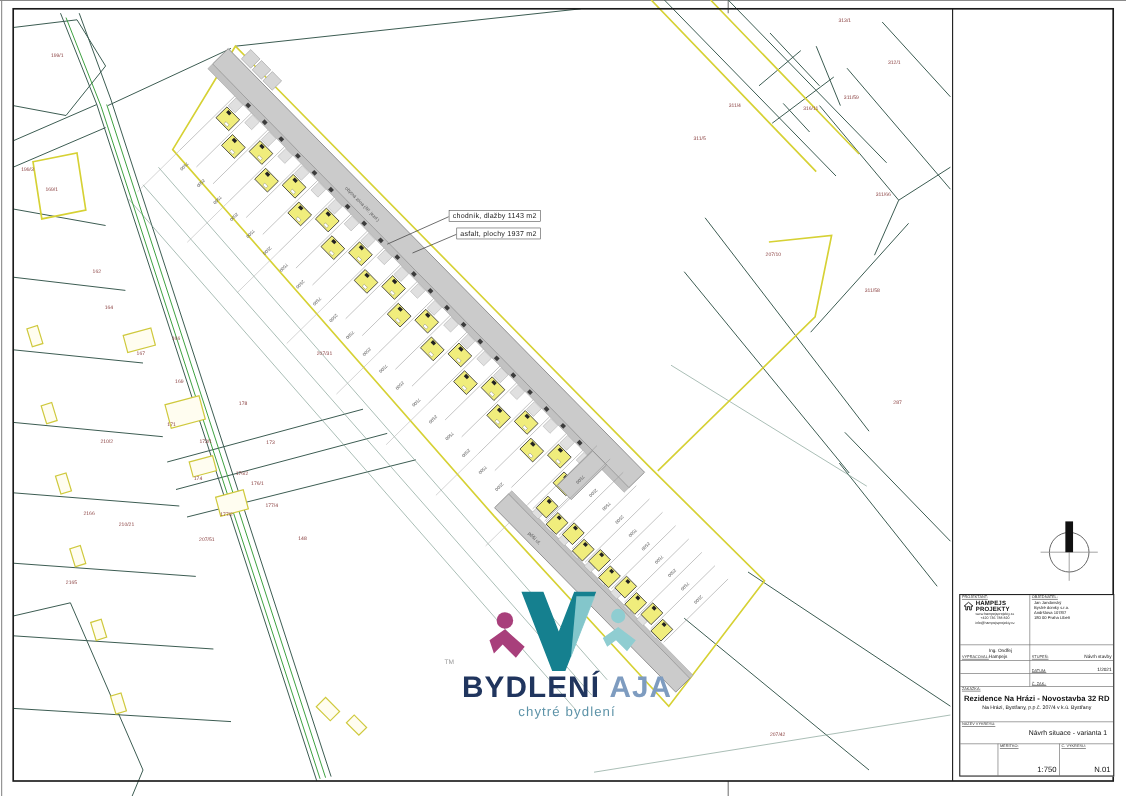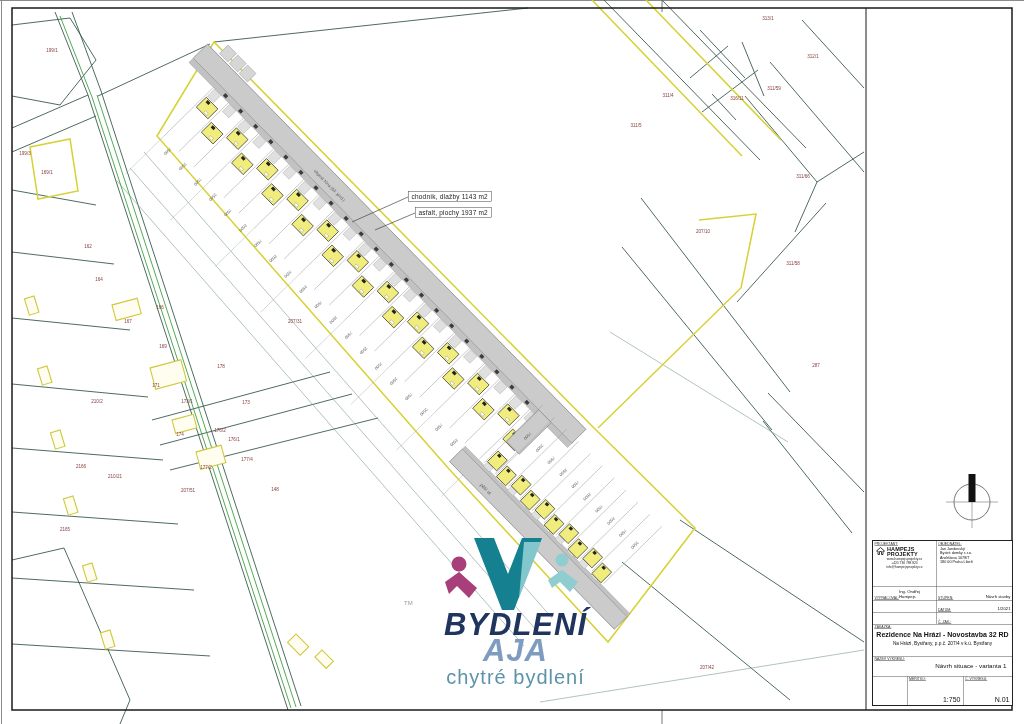--- a/index.html
+++ b/index.html
@@ -6,23 +6,23 @@
   body{width:1024px;height:724px;position:relative;overflow:hidden;
        font-family:"Liberation Sans",sans-serif;}
   #plan{position:absolute;left:0;top:0;}
   
   .ann{position:absolute;background:#fff;border:1px solid #444;padding:2px 6px;
        font-size:13px;color:#222;white-space:nowrap;transform:scale(.5);
        transform-origin:0 0;letter-spacing:.4px;}
   
   .logo{position:absolute;left:408px;top:536px;width:215px;text-align:center;}
   .logo-mark{display:block;margin:0 auto;}
-  .logo-text{font-weight:bold;font-size:31px;letter-spacing:1px;line-height:26px;font-style:italic;}
+  .logo-text{font-weight:bold;font-size:27px;letter-spacing:1px;line-height:26px;}
   .logo-text .sec{font-weight:600;}
-  .logo-tag{font-size:20px;letter-spacing:1px;margin-top:2px;}
+  .logo-tag{font-size:12px;letter-spacing:1px;margin-top:2px;}
   .logo-tm{position:absolute;left:-4px;top:64px;font-size:6px;color:#999;}
   
   .tb{position:absolute;left:872px;top:540px;width:282px;height:332px;
       transform:scale(.5);transform-origin:0 0;border:2px solid #222;
       background:#fff;box-sizing:border-box;display:grid;
       grid-template-rows:90px 28px 24px 24px 64px 40px 58px;color:#111;}
   .tb *{box-sizing:border-box;}
   .tb-row{display:grid;grid-template-columns:126px 1fr;min-height:0;}
   .tb-cell{border-top:1px solid #555;border-left:1px solid #555;position:relative;
            overflow:hidden;padding:1px 3px;}

